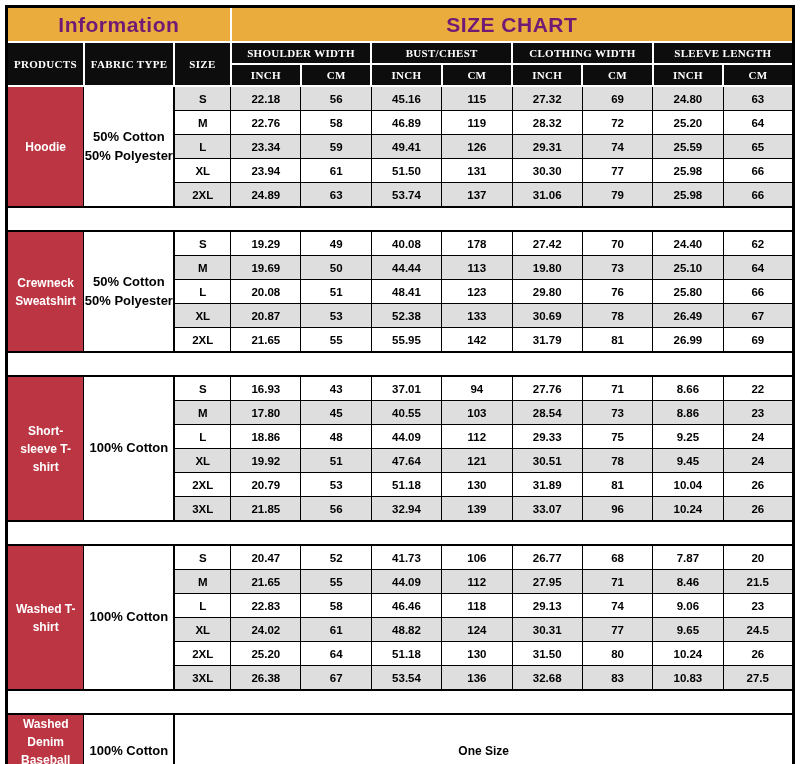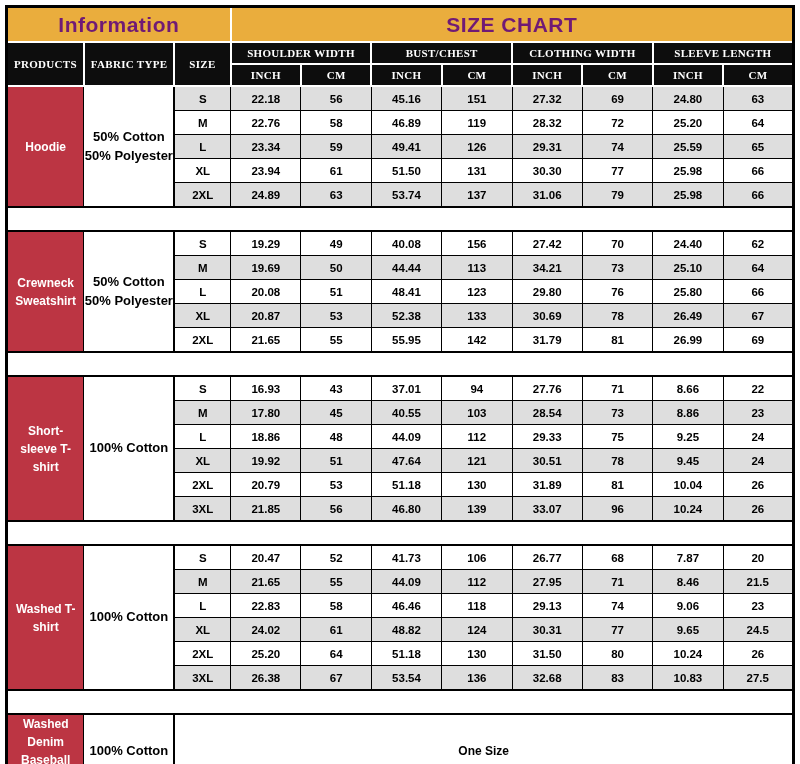--- a/index.html
+++ b/index.html
@@ -127,21 +127,21 @@
       <tr class="shaded">
         <td class="product" rowspan="5">Hoodie</td>
         <td class="fabric" rowspan="5">
           <div>50% Cotton</div>
           <div>50% Polyester</div>
         </td>
         <td class="size-cell">S</td>
         <td class="val">22.18</td>
         <td class="val">56</td>
         <td class="val">45.16</td>
-        <td class="val">151</td>
+        <td class="val">115</td>
         <td class="val">27.32</td>
         <td class="val">69</td>
         <td class="val">24.80</td>
         <td class="val">63</td>
       </tr>
       <tr>
         <td class="size-cell">M</td>
         <td class="val">22.76</td>
         <td class="val">58</td>
         <td class="val">46.89</td>
@@ -194,33 +194,33 @@
       <tr>
         <td class="product" rowspan="5">Crewneck Sweatshirt</td>
         <td class="fabric" rowspan="5">
           <div>50% Cotton</div>
           <div>50% Polyester</div>
         </td>
         <td class="size-cell">S</td>
         <td class="val">19.29</td>
         <td class="val">49</td>
         <td class="val">40.08</td>
-        <td class="val">156</td>
+        <td class="val">178</td>
         <td class="val">27.42</td>
         <td class="val">70</td>
         <td class="val">24.40</td>
         <td class="val">62</td>
       </tr>
       <tr class="shaded">
         <td class="size-cell">M</td>
         <td class="val">19.69</td>
         <td class="val">50</td>
         <td class="val">44.44</td>
         <td class="val">113</td>
-        <td class="val">34.21</td>
+        <td class="val">19.80</td>
         <td class="val">73</td>
         <td class="val">25.10</td>
         <td class="val">64</td>
       </tr>
       <tr>
         <td class="size-cell">L</td>
         <td class="val">20.08</td>
         <td class="val">51</td>
         <td class="val">48.41</td>
         <td class="val">123</td>
@@ -314,21 +314,21 @@
         <td class="val">130</td>
         <td class="val">31.89</td>
         <td class="val">81</td>
         <td class="val">10.04</td>
         <td class="val">26</td>
       </tr>
       <tr class="shaded">
         <td class="size-cell">3XL</td>
         <td class="val">21.85</td>
         <td class="val">56</td>
-        <td class="val">46.80</td>
+        <td class="val">32.94</td>
         <td class="val">139</td>
         <td class="val">33.07</td>
         <td class="val">96</td>
         <td class="val">10.24</td>
         <td class="val">26</td>
       </tr>
     </tbody>
     <tbody class="sep">
       <tr>
         <td colspan="11"></td>

